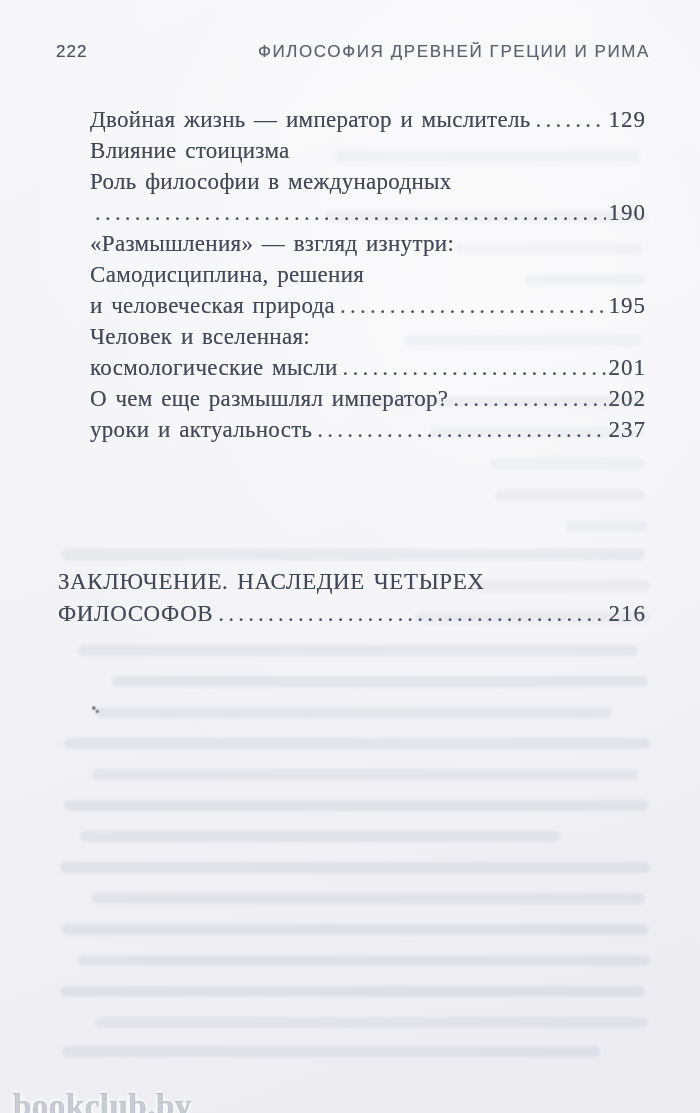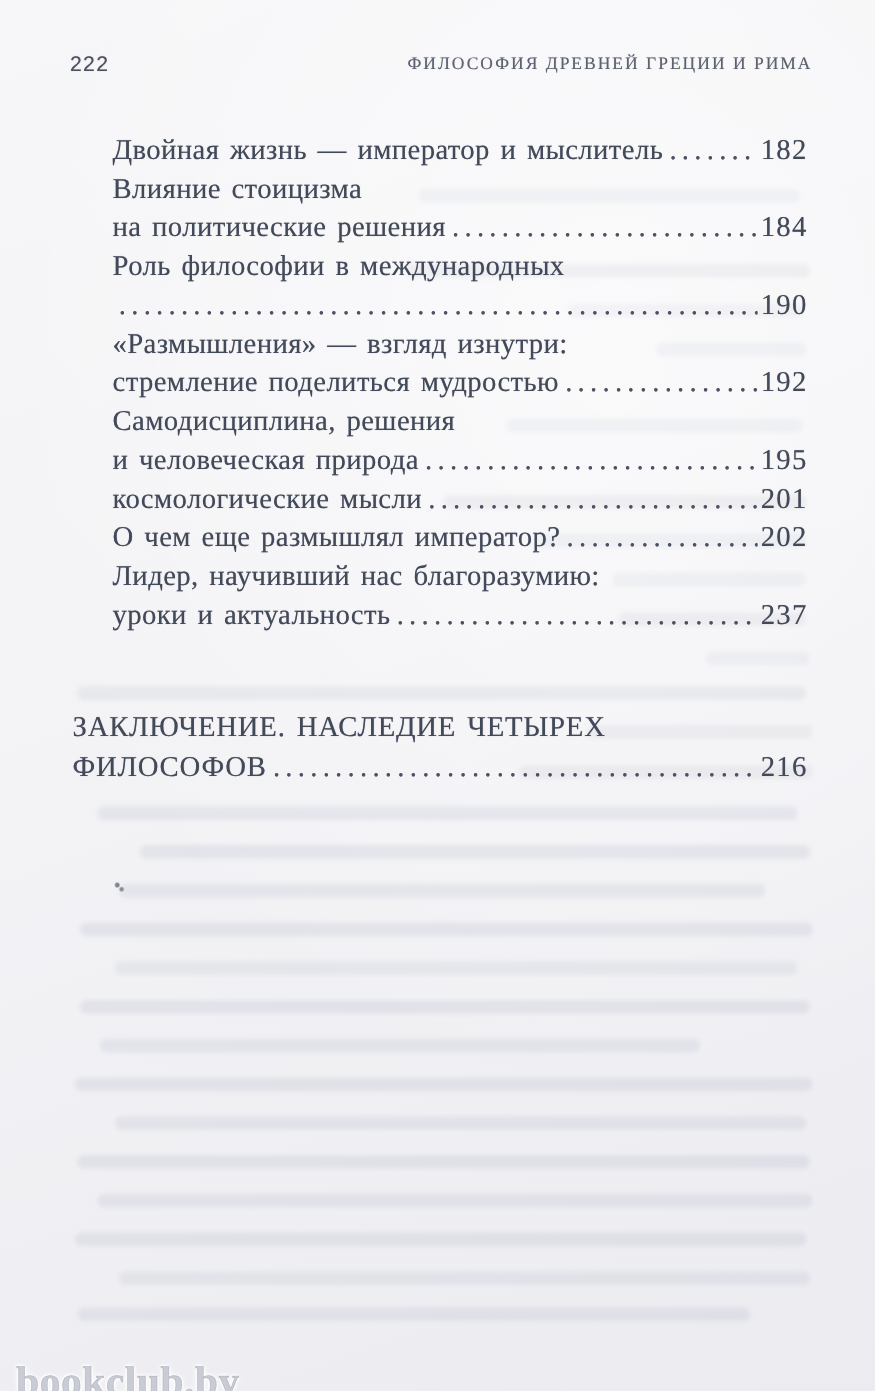--- a/index.html
+++ b/index.html
@@ -18,24 +18,23 @@
   .header{
     position:absolute;top:40px;left:56px;right:50px;height:24px;
     display:flex;justify-content:space-between;align-items:center;
     font-family:"Liberation Sans","DejaVu Sans",sans-serif;
   }
   .pagenum{
     font-size:17px;color:var(--c-header-num);letter-spacing:1px;
     text-shadow:0 0 .7px rgba(80,86,100,.5);
   }
   .running-title{
-    font-size:14px;color:var(--c-header);letter-spacing:1.6px;
+    font-size:17px;color:var(--c-header);letter-spacing:1.6px;
     text-shadow:0 0 .7px rgba(90,96,112,.45);
     white-space:nowrap;
-    font-family:Liberation Serif, serif;
   }
   
   .toc{
     position:absolute;top:104px;left:90px;right:54px;
     color:var(--c-text);font-size:23px;
   }
   .toc-line{
     display:flex;align-items:center;height:31px;line-height:31px;
     white-space:nowrap;
     text-shadow:0 0 .6px rgba(60,66,82,.55);
@@ -118,65 +117,55 @@
 
   <div class="header">
     <span class="pagenum">222</span>
     <span class="running-title">ФИЛОСОФИЯ ДРЕВНЕЙ ГРЕЦИИ И РИМА</span>
   </div>
 
   <div class="toc" id="toc">
       <div class="toc-line">
         <span>Двойная жизнь — император и мыслитель</span>
         <span class="leader"></span>
-        <span class="pg">182</span>
+        <span class="pg">129</span>
       </div>
       <div class="toc-line">
         <span>Влияние стоицизма</span>
-      </div>
-      <div class="toc-line">
-        <span>на политические решения</span>
-        <span class="leader"></span>
-        <span class="pg">184</span>
       </div>
       <div class="toc-line">
         <span>Роль философии в международных</span>
       </div>
       <div class="toc-line">
         <span class="leader"></span>
         <span class="pg">190</span>
       </div>
       <div class="toc-line">
         <span>«Размышления» — взгляд изнутри:</span>
       </div>
       <div class="toc-line">
-        <span>стремление поделиться мудростью</span>
-        <span class="leader"></span>
-        <span class="pg">192</span>
-      </div>
-      <div class="toc-line">
         <span>Самодисциплина, решения</span>
       </div>
       <div class="toc-line">
         <span>и человеческая природа</span>
         <span class="leader"></span>
         <span class="pg">195</span>
+      </div>
+      <div class="toc-line">
+        <span>Человек и вселенная:</span>
       </div>
       <div class="toc-line">
         <span>космологические мысли</span>
         <span class="leader"></span>
         <span class="pg">201</span>
       </div>
       <div class="toc-line">
         <span>О чем еще размышлял император?</span>
         <span class="leader"></span>
         <span class="pg">202</span>
-      </div>
-      <div class="toc-line">
-        <span>Лидер, научивший нас благоразумию:</span>
       </div>
       <div class="toc-line">
         <span>уроки и актуальность</span>
         <span class="leader"></span>
         <span class="pg">237</span>
       </div>
     </div>
 
   <div class="conclusion" id="conclusion">
       <div class="toc-line">

